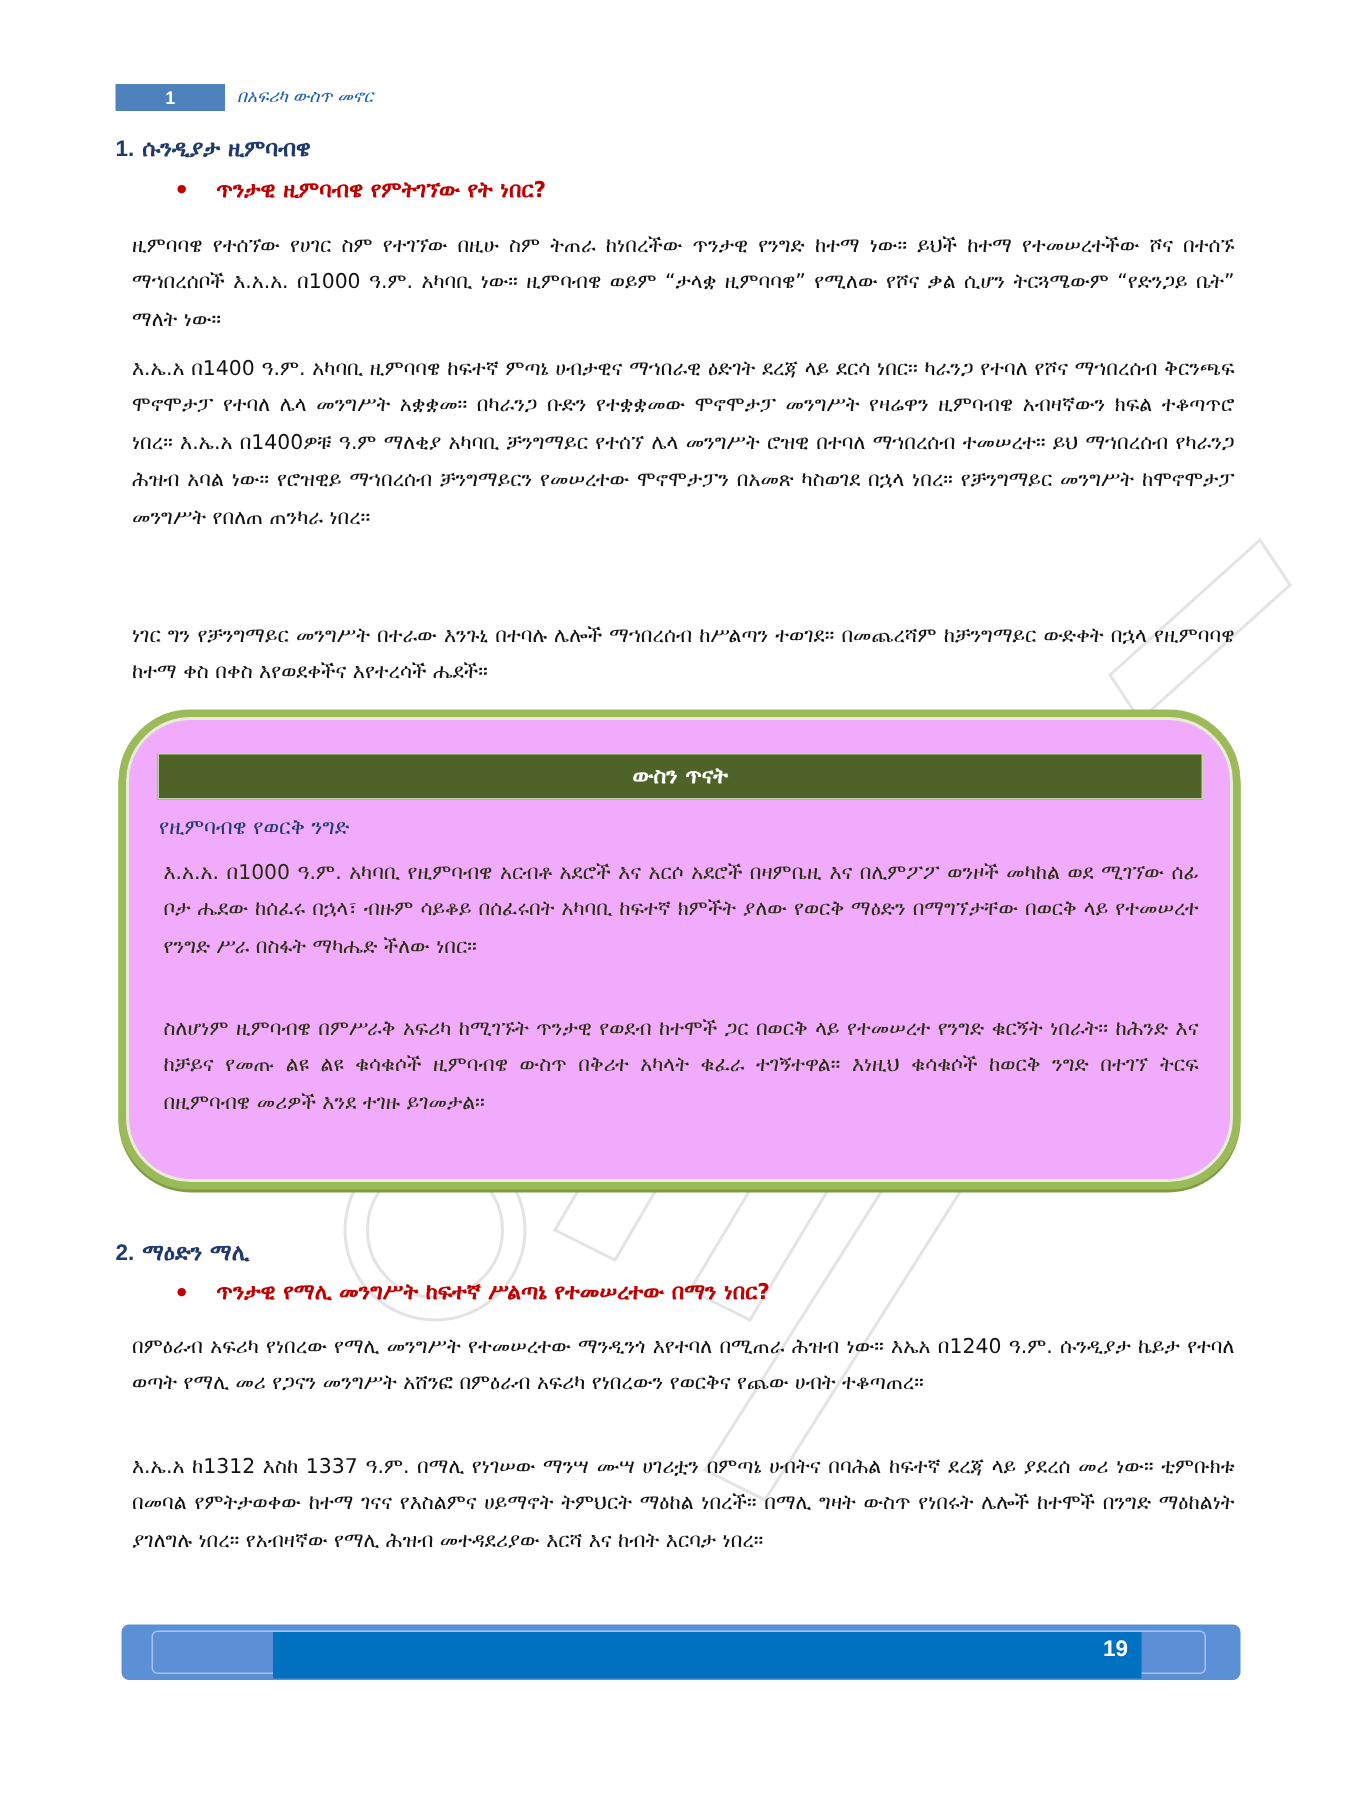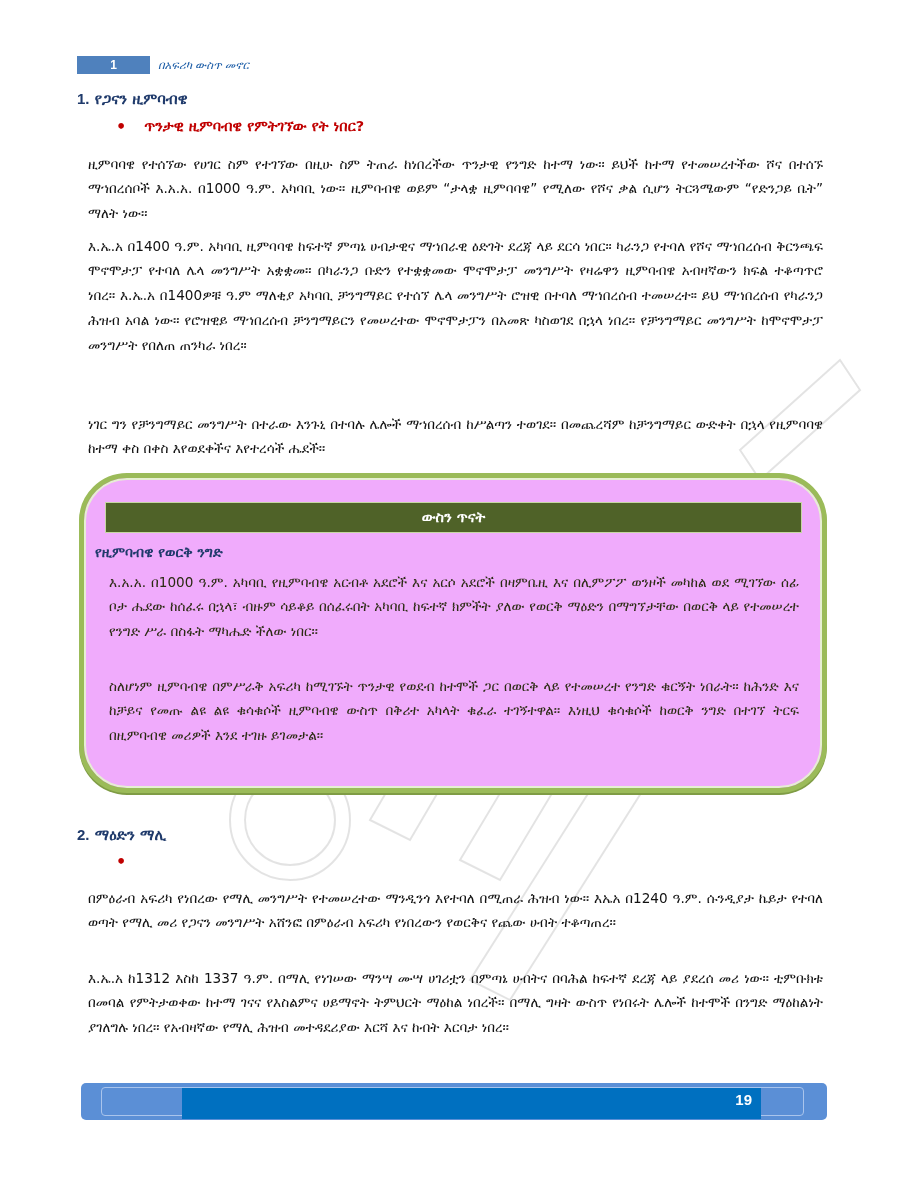--- a/index.html
+++ b/index.html
@@ -40,21 +40,21 @@
       box-shadow: inset 0 0 0 2px #e6efd3, 0 2px 0 #7f9c45;
       box-sizing: border-box;
     }
     .callout-title-bar {
       position: absolute; left: 21px; top: 24px; width: 695px; height: 29px;
       background: #4f6228; color: #ffffff; font-weight: bold; font-size: 14.5px;
       display: flex; align-items: center; justify-content: center;
       border: 1px solid #c6d6a3;
     }
     .callout-subtitle {
-      position: absolute; left: 11px; top: 66px; color: #1f3a6b; font-weight: bold; font-size: 14px;
+      position: absolute; left: 22px; top: 66px; color: #1f3a6b; font-weight: normal; font-size: 14px;
     }
     .callout-para {
       position: absolute; left: 25px; width: 690px; font-size: 13.6px; line-height: 24.6px;
       text-align: justify; text-align-last: left; color: #2b2b12;
     }
     .footer-bar {
       position: absolute; left: 81px; top: 1083px; width: 746px; height: 37px;
       background: #5b8fd6; border-radius: 5px;
     }
     .footer-inner {
@@ -85,21 +85,21 @@
   </g>
 </svg>
 
 <div class="header">
   <div class="chapter-badge">1</div>
   <div class="chapter-title">በአፍሪካ ውስጥ መኖር</div>
 </div>
 
 <div class="section-heading" style="top:90px;">
   <span class="num">1.</span>
-  <span>የጋናን ዚምባብዌ</span>
+  <span>ሱንዲያታ ዚምባብዌ</span>
 </div>
 <div class="question" style="top:117px;">
   <span class="bullet">•</span>
   <span>ጥንታዊ ዚምባብዌ የምትገኘው የት ነበር?</span>
 </div>
 
 <p class="para" style="top:138px;">ዚምባባዌ የተሰኘው የሀገር ስም የተገኘው በዚሁ ስም ትጠራ ከነበረችው ጥንታዊ የንግድ ከተማ ነው፡፡ ይህች ከተማ የተመሠረተችው ሾና በተሰኙ ማኀበረሰቦች እ.አ.አ. በ1000 ዓ.ም. አካባቢ ነው፡፡ ዚምባብዌ ወይም “ታላቋ ዚምባባዌ” የሚለው የሾና ቃል ሲሆን ትርጓሜውም “የድንጋይ ቤት” ማለት ነው፡፡</p>
 <p class="para" style="top:220px;">እ.ኤ.አ በ1400 ዓ.ም. አካባቢ ዚምባባዌ ከፍተኛ ምጣኔ ሀብታዊና ማኀበራዊ ዕድገት ደረጃ ላይ ደርሳ ነበር፡፡ ካራንጋ የተባለ የሾና ማኀበረሰብ ቅርንጫፍ ሞኖሞታፓ የተባለ ሌላ መንግሥት አቋቋመ፡፡ በካራንጋ ቡድን የተቋቋመው ሞኖሞታፓ መንግሥት የዛሬዋን ዚምባብዌ አብዛኛውን ክፍል ተቆጣጥሮ ነበረ፡፡ እ.ኤ.አ በ1400ዎቹ ዓ.ም ማለቂያ አካባቢ ቻንግማይር የተሰኘ ሌላ መንግሥት ሮዝዊ በተባለ ማኀበረሰብ ተመሠረተ፡፡ ይህ ማኀበረሰብ የካራንጋ ሕዝብ አባል ነው፡፡ የሮዝዊይ ማኀበረሰብ ቻንግማይርን የመሠረተው ሞኖሞታፓን በአመጽ ካስወገደ በኋላ ነበረ፡፡ የቻንግማይር መንግሥት ከሞኖሞታፓ መንግሥት የበለጠ ጠንካራ ነበረ፡፡</p>
 <p class="para" style="top:398px;">ነገር ግን የቻንግማይር መንግሥት በተራው እንጉኒ በተባሉ ሌሎች ማኀበረሰብ ከሥልጣን ተወገደ፡፡ በመጨረሻም ከቻንግማይር ውድቀት በኋላ የዚምባባዌ ከተማ ቀስ በቀስ እየወደቀችና እየተረሳች ሔደች፡፡</p>
 
@@ -109,20 +109,21 @@
   <p class="callout-para" style="top:78px;">እ.አ.አ. በ1000 ዓ.ም. አካባቢ የዚምባብዌ አርብቶ አደሮች እና አርሶ አደሮች በዛምቤዚ እና በሊምፖፖ ወንዞች መካከል ወደ ሚገኘው ሰፊ ቦታ ሔደው ከሰፈሩ በኋላ፣ ብዙም ሳይቆይ በሰፈሩበት አካባቢ ከፍተኛ ክምችት ያለው የወርቅ ማዕድን በማግኘታቸው በወርቅ ላይ የተመሠረተ የንግድ ሥራ በስፋት ማካሔድ ችለው ነበር፡፡</p>
   <p class="callout-para" style="top:182px;">ስለሆነም ዚምባብዌ በምሥራቅ አፍሪካ ከሚገኙት ጥንታዊ የወደብ ከተሞች ጋር በወርቅ ላይ የተመሠረተ የንግድ ቁርኝት ነበራት፡፡ ከሕንድ እና ከቻይና የመጡ ልዩ ልዩ ቁሳቁሶች ዚምባብዌ ውስጥ በቅሪተ አካላት ቁፈራ ተገኝተዋል፡፡ እነዚህ ቁሳቁሶች ከወርቅ ንግድ በተገኘ ትርፍ በዚምባብዌ መሪዎች እንደ ተገዙ ይገመታል፡፡</p>
 </div>
 
 <div class="section-heading" style="top:826px;">
   <span class="num">2.</span>
   <span>ማዕድን ማሊ</span>
 </div>
 <div class="question" style="top:852px;">
   <span class="bullet">•</span>
+  <span>ጥንታዊ የማሊ መንግሥት ከፍተኛ ሥልጣኔ የተመሠረተው በማን ነበር?</span>
 </div>
 
 <p class="para" style="top:872px;">በምዕራብ አፍሪካ የነበረው የማሊ መንግሥት የተመሠረተው ማንዲንጎ እየተባለ በሚጠራ ሕዝብ ነው፡፡ እኤአ በ1240 ዓ.ም. ሱንዲያታ ኬይታ የተባለ ወጣት የማሊ መሪ የጋናን መንግሥት አሸንፎ በምዕራብ አፍሪካ የነበረውን የወርቅና የጨው ሀብት ተቆጣጠረ፡፡</p>
 <p class="para" style="top:952px;">እ.ኤ.አ ከ1312 እስከ 1337 ዓ.ም. በማሊ የነገሠው ማንሣ ሙሣ ሀገሪቷን በምጣኔ ሀብትና በባሕል ከፍተኛ ደረጃ ላይ ያደረሰ መሪ ነው፡፡ ቲምቡክቱ በመባል የምትታወቀው ከተማ ገናና የእስልምና ሀይማኖት ትምህርት ማዕከል ነበረች፡፡ በማሊ ግዛት ውስጥ የነበሩት ሌሎች ከተሞች በንግድ ማዕከልነት ያገለግሉ ነበረ፡፡ የአብዛኛው የማሊ ሕዝብ መተዳደሪያው እርሻ እና ከብት እርባታ ነበረ፡፡</p>
 
 <div class="footer-bar">
   <div class="footer-inner"></div>
   <div class="footer-fill-main"></div>
   <div class="page-number">19</div>
 </div>

